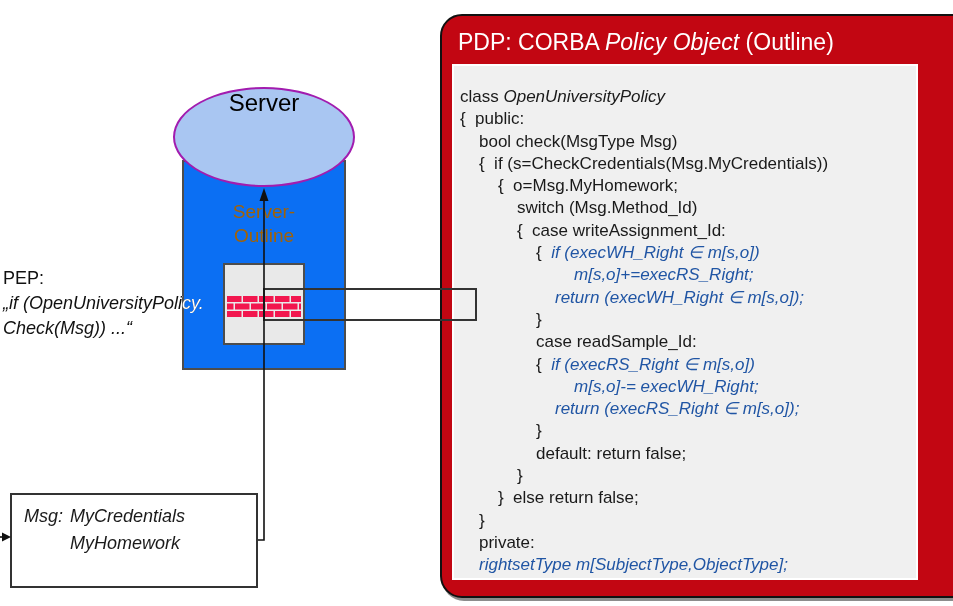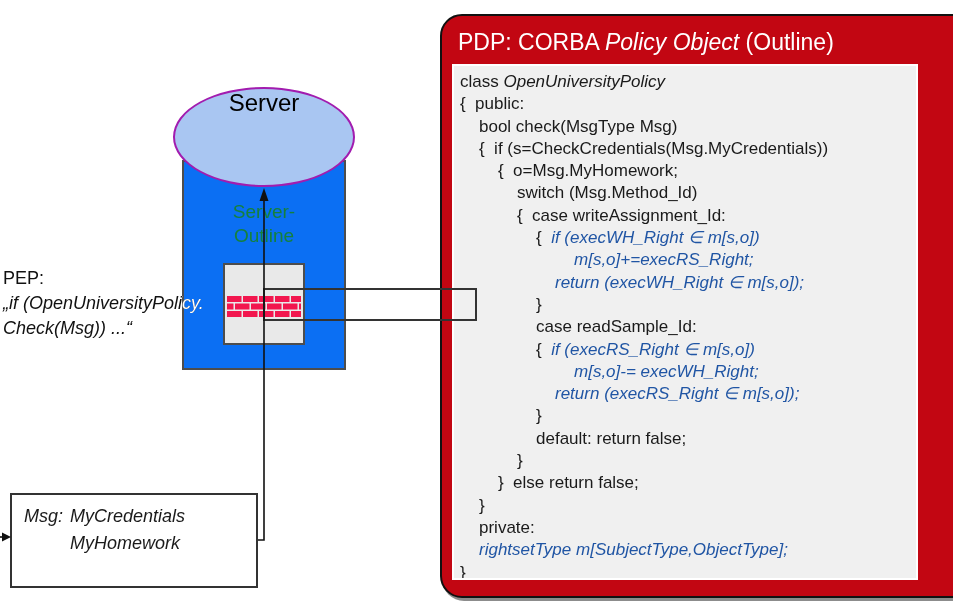--- a/index.html
+++ b/index.html
@@ -17,21 +17,21 @@
   }
   .server-ellipse{
     position:absolute;left:173px;top:87px;width:182px;height:100px;
     background:var(--ellipse-blue,#A9C6F2);
     border:2px solid #a21caf;border-radius:50%;box-sizing:border-box;
     display:flex;justify-content:center;z-index:3;
   }
   .server-label{font-size:24px;color:#000;}
   .skeleton-label{
     position:absolute;left:182px;top:200px;width:164px;
-    text-align:center;color:#15803d;font-size:19px;line-height:24px;z-index:3;
+    text-align:center;color:#a16207;font-size:19px;line-height:24px;z-index:3;
   }
   .brick-square{
     position:absolute;left:223px;top:263px;width:82px;height:82px;
     background:#E9E9E9;border:2px solid #4d4d4d;box-sizing:border-box;z-index:4;
   }
   .brick-band{position:absolute;left:2px;top:31px;}
   .brick{fill:var(--brick-red,#F2164E);}
   .thin-rect{
     position:absolute;left:263px;top:288px;width:214px;height:33px;
     border:2px solid #333;box-sizing:border-box;background:transparent;z-index:40;
@@ -63,21 +63,21 @@
     position:absolute;left:16px;top:13px;color:#fff;font-size:23px;white-space:pre;
   }
   .pdp-title .ital{font-style:italic;}
   .pdp-code-box{
     position:absolute;left:10px;top:48px;width:466px;height:516px;
     background:var(--panel-gray,#F0F0F0);
     border:2px solid #fff;box-sizing:border-box;
   }
   .pdp-code{
     position:absolute;left:0;top:0;right:0;bottom:0;
-    padding:5px 2px 0 6px;font-size:17px;line-height:22.3px;white-space:pre;overflow:hidden;
+    padding:20px 2px 0 6px;font-size:17px;line-height:22.3px;white-space:pre;overflow:hidden;
   }
   .cl{white-space:pre;}
   .s-p{color:#1a1a1a;}
   .s-it{color:#1a1a1a;font-style:italic;}
   .s-b{color:var(--code-blue,#2055A4);font-style:italic;text-align:right;}
   
   .overlay{position:absolute;left:0;top:0;z-index:50;pointer-events:none;}
 </style>
 </head>
 <body>

